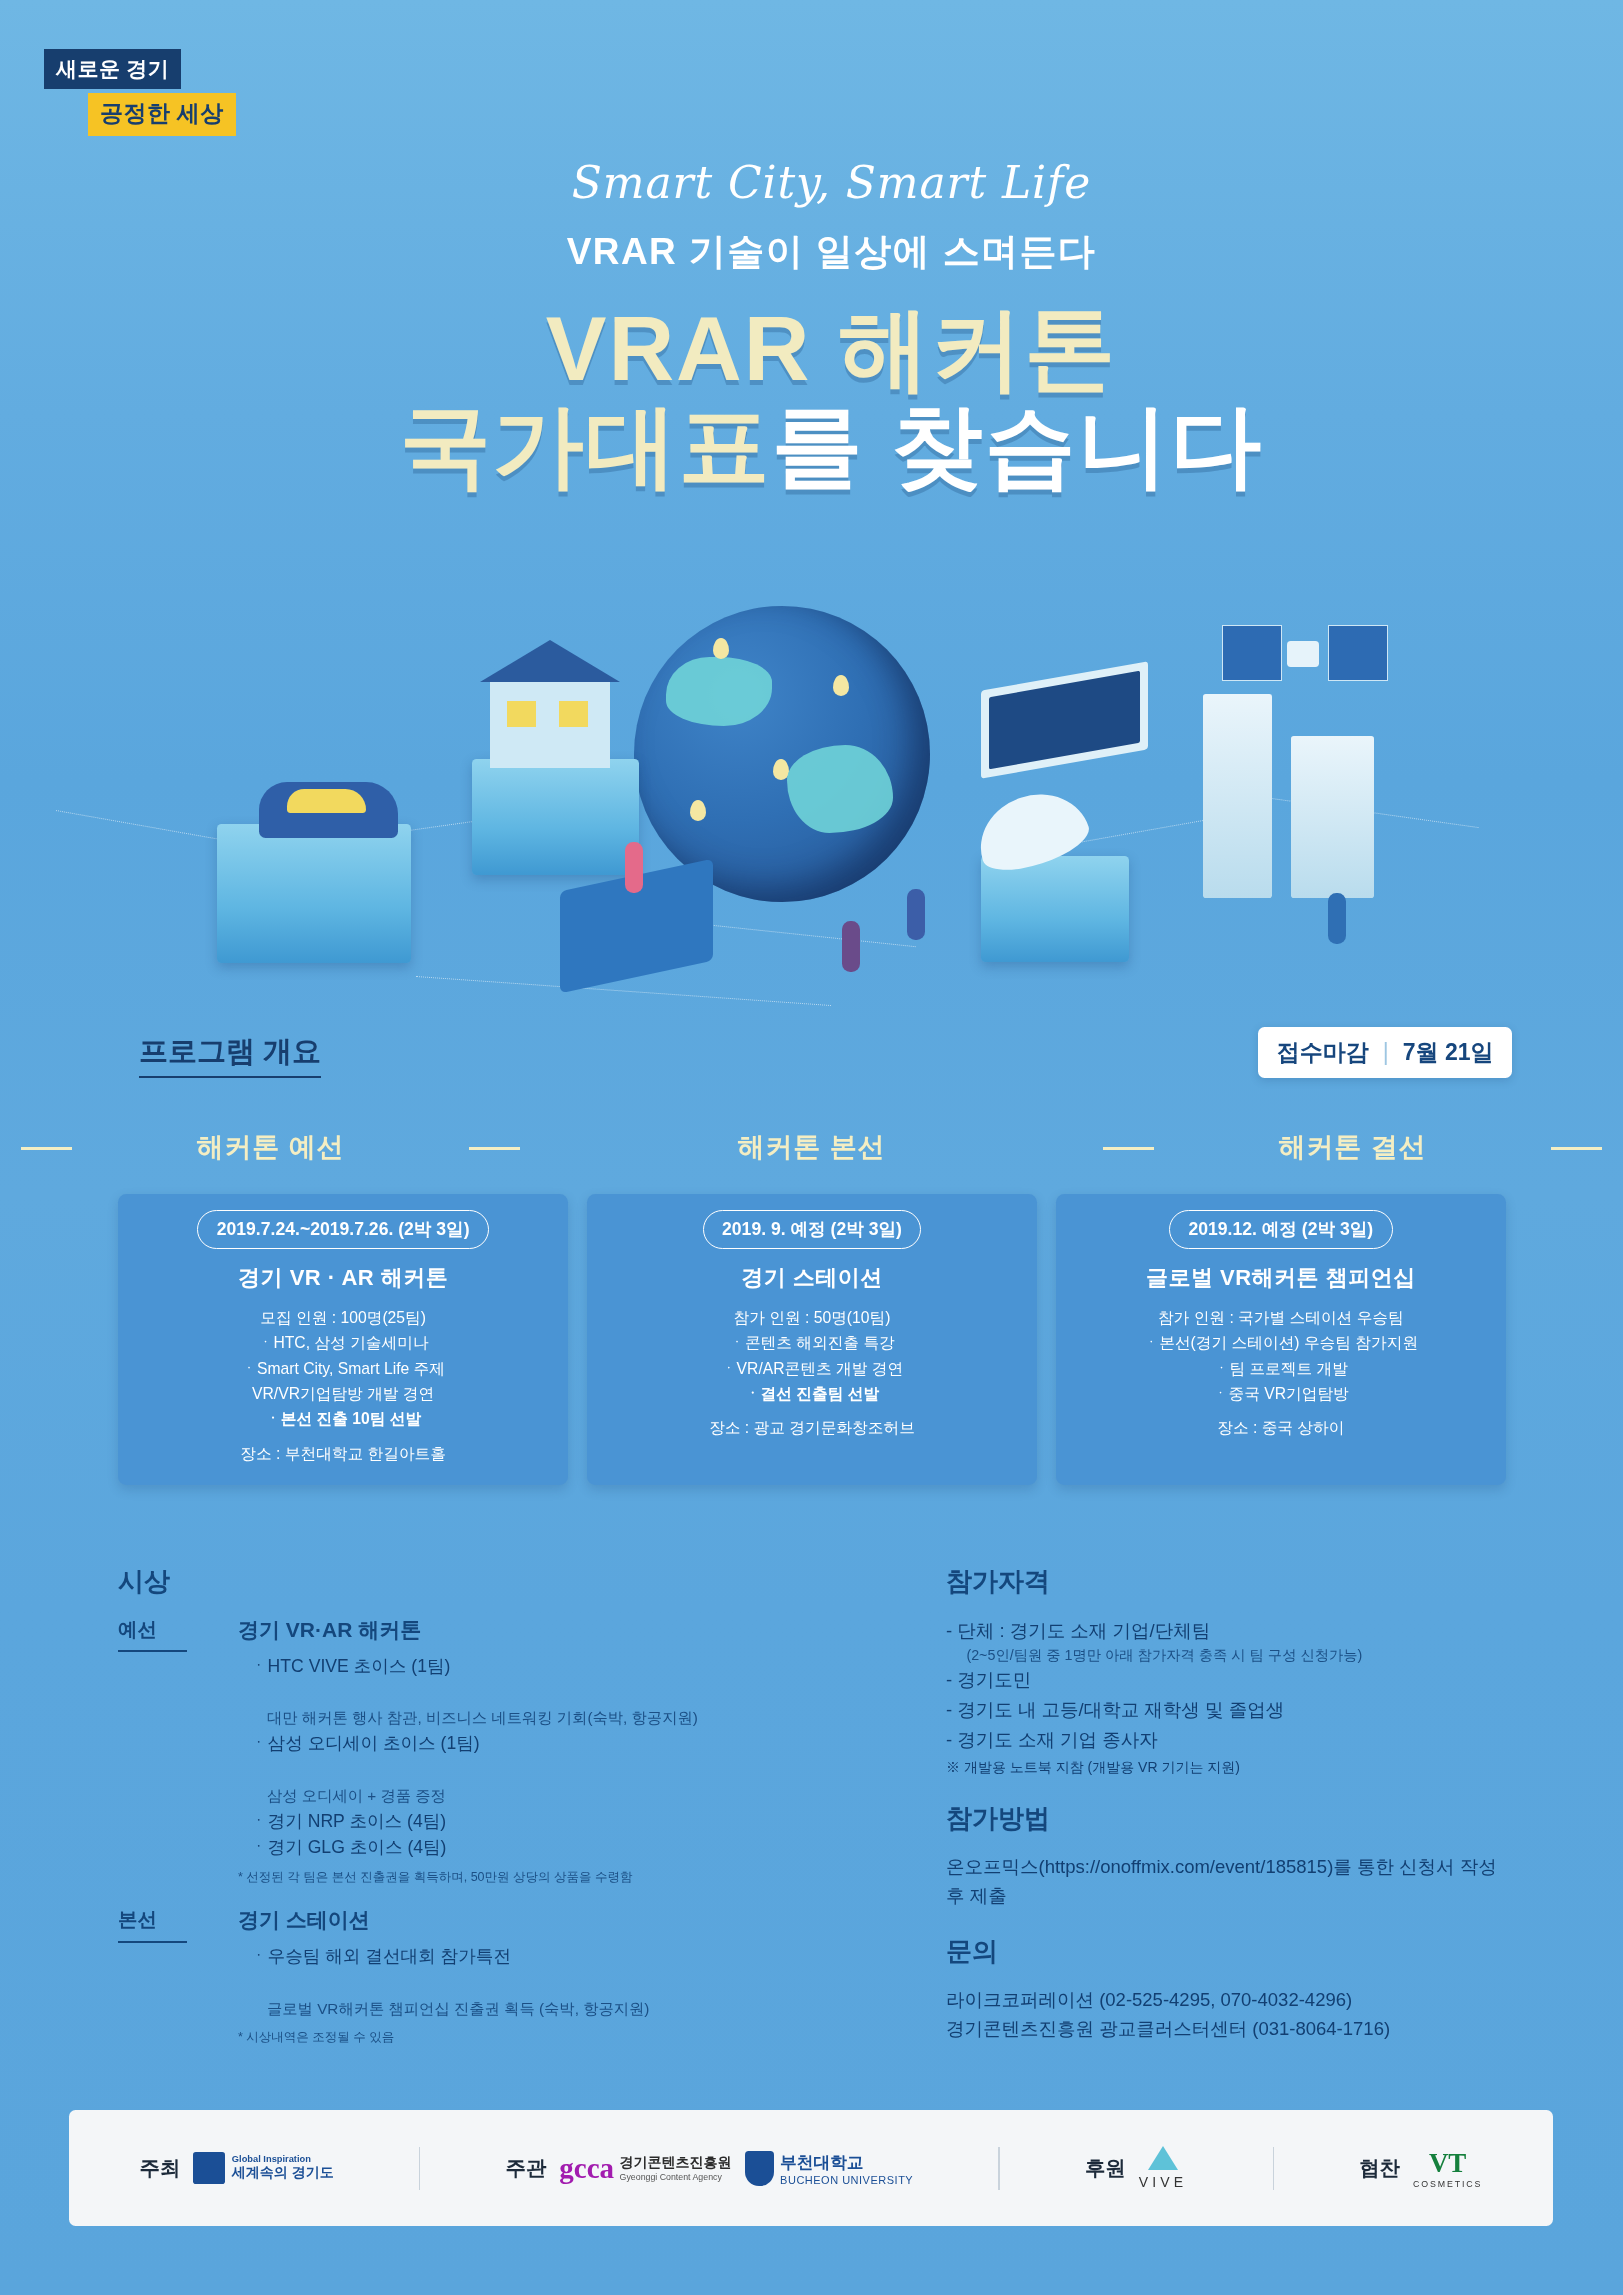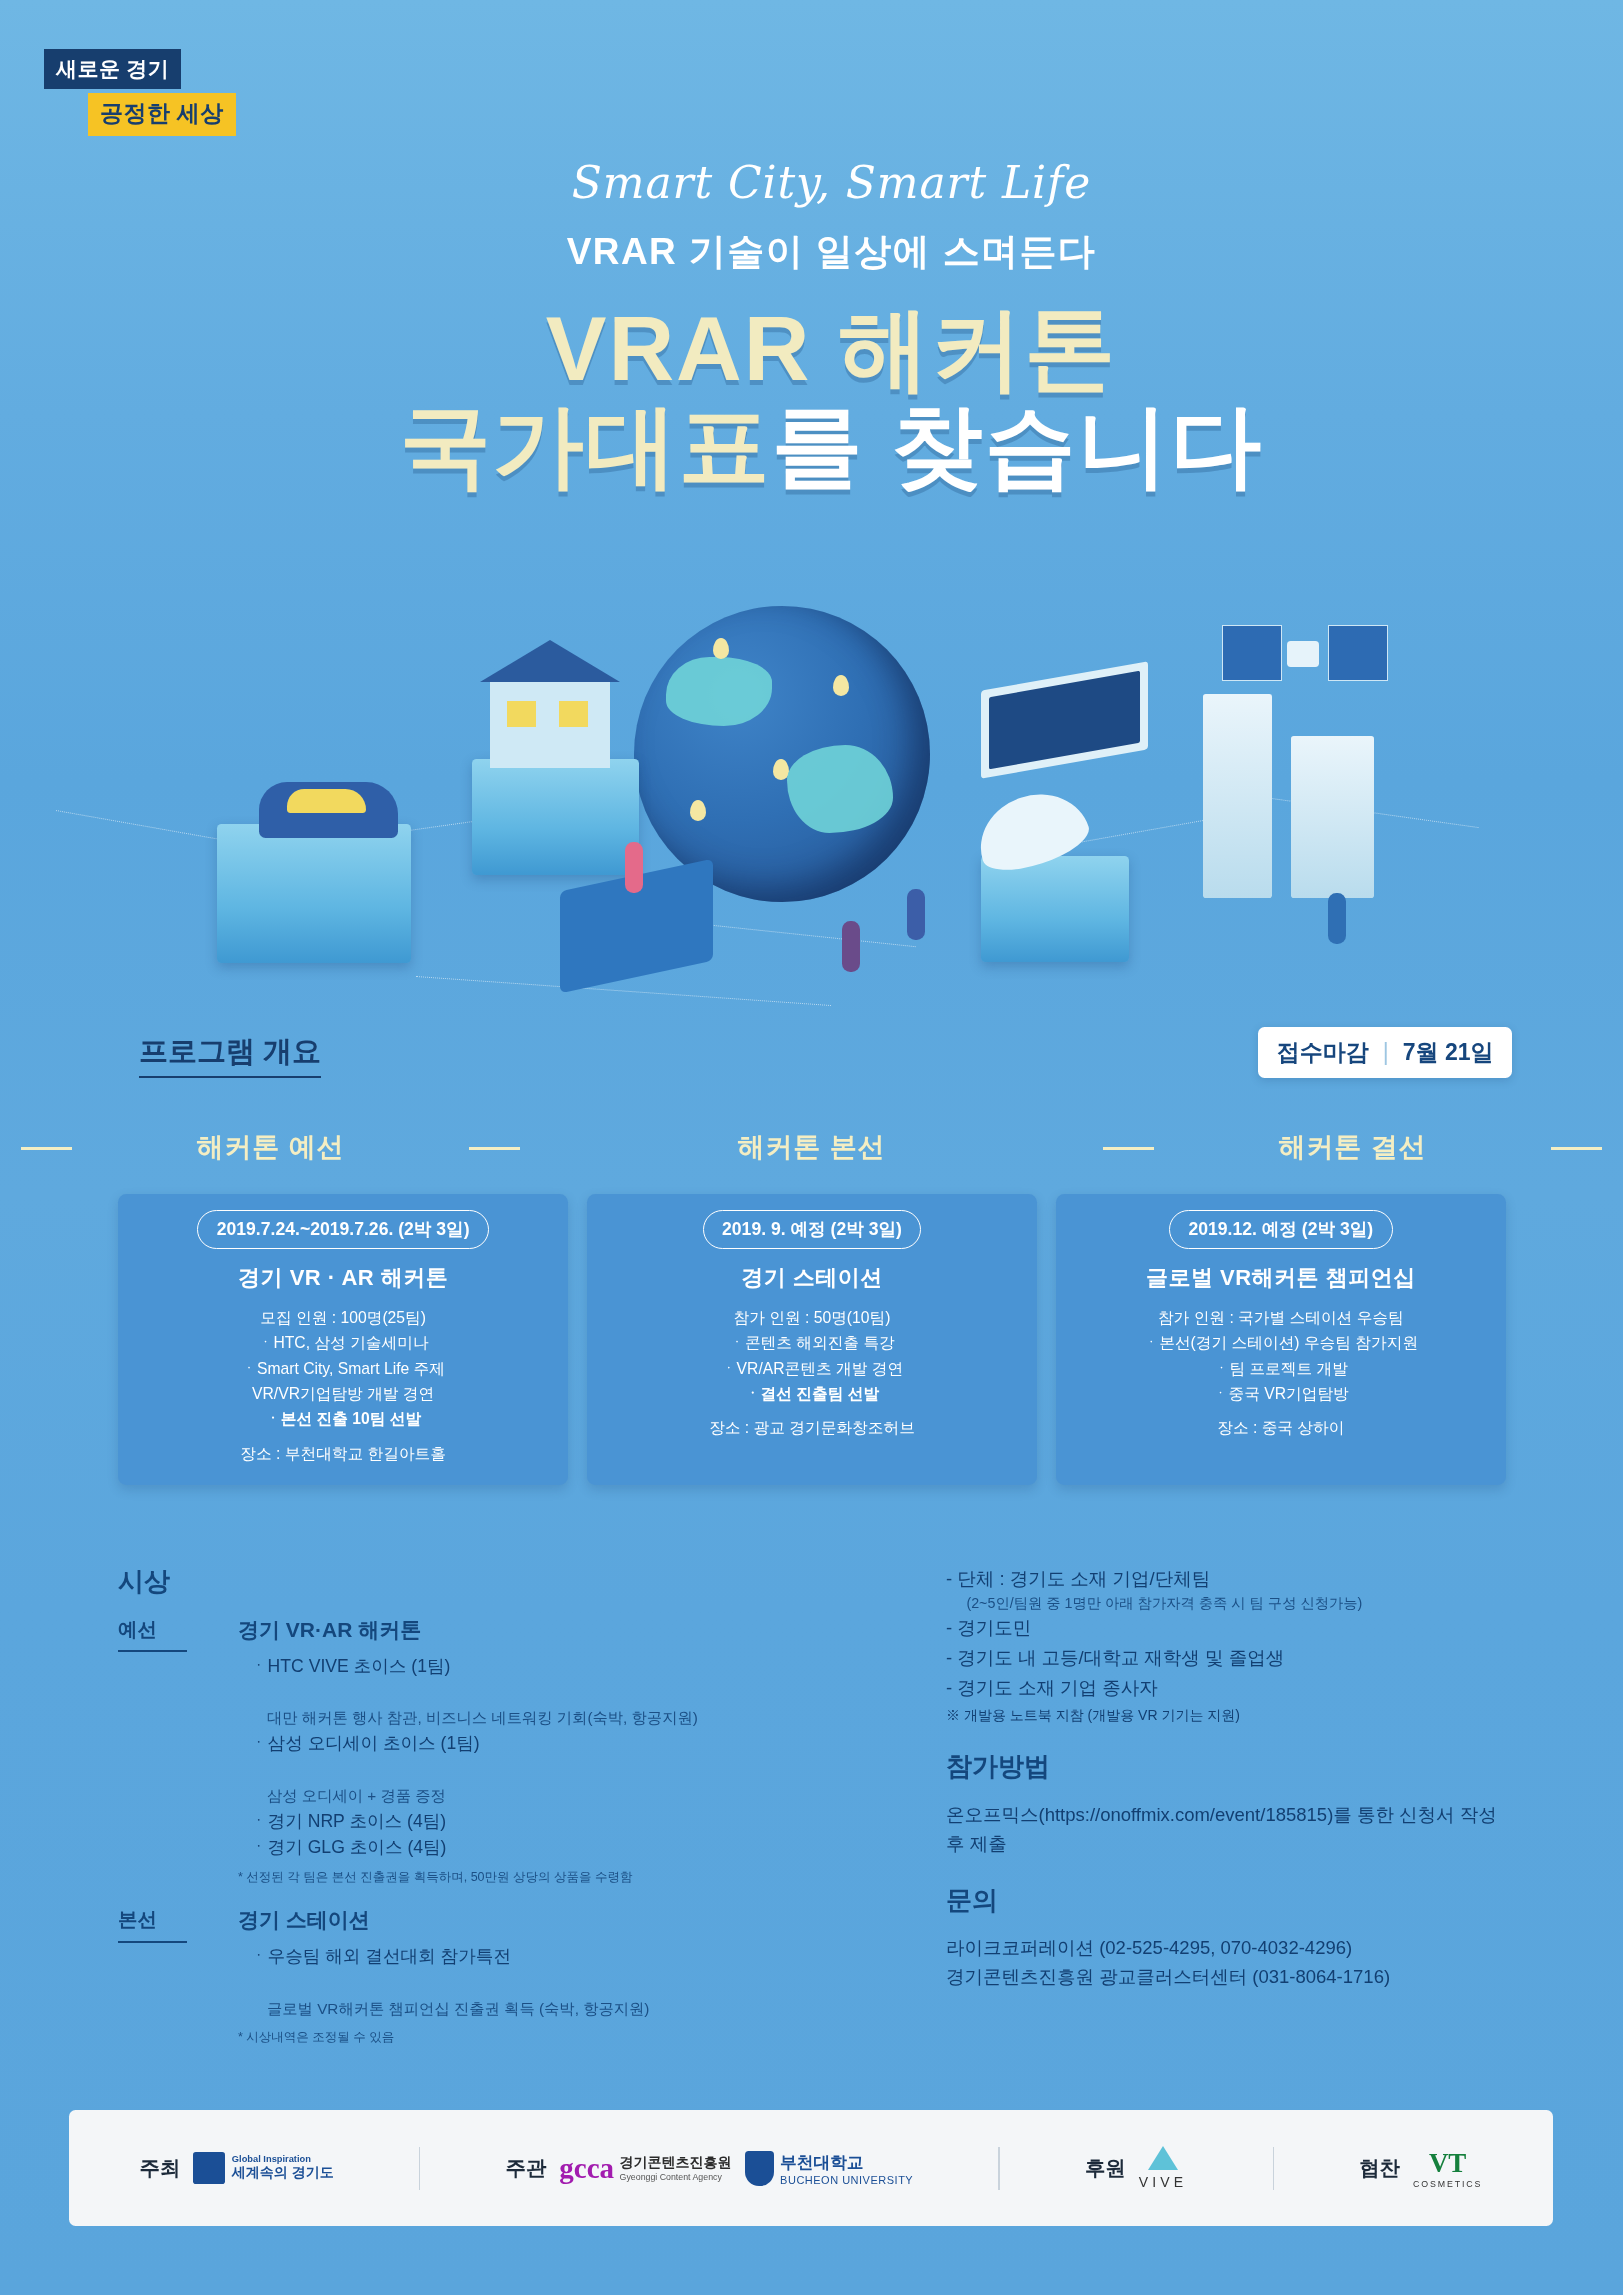--- a/index.html
+++ b/index.html
@@ -359,20 +359,21 @@
           <div class="ab-title">경기 스테이션</div>
           <div class="ab-item">ㆍ우승팀 해외 결선대회 참가특전</div>
           <div class="ab-sub">글로벌 VR해커톤 챔피언십 진출권 획득 (숙박, 항공지원)</div>
           <div class="ab-note">* 시상내역은 조정될 수 있음</div>
         </div>
       </div>
     </div>
 
     <div class="col-r">
       <div class="r-block">
+        <div class="sec-title">참가자격</div>
         <div class="r-item">- 단체 : 경기도 소재 기업/단체팀</div>
         <div class="r-sub">(2~5인/팀원 중 1명만 아래 참가자격 충족 시 팀 구성 신청가능)</div>
         <div class="r-item">- 경기도민</div>
         <div class="r-item">- 경기도 내 고등/대학교 재학생 및 졸업생</div>
         <div class="r-item">- 경기도 소재 기업 종사자</div>
         <div class="r-note">※ 개발용 노트북 지참 (개발용 VR 기기는 지원)</div>
       </div>
 
       <div class="r-block">
         <div class="sec-title">참가방법</div>

